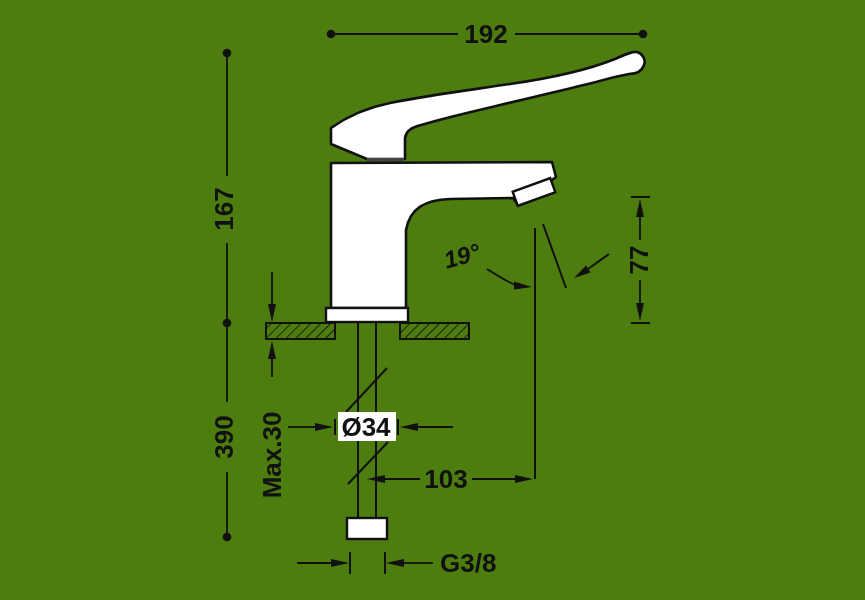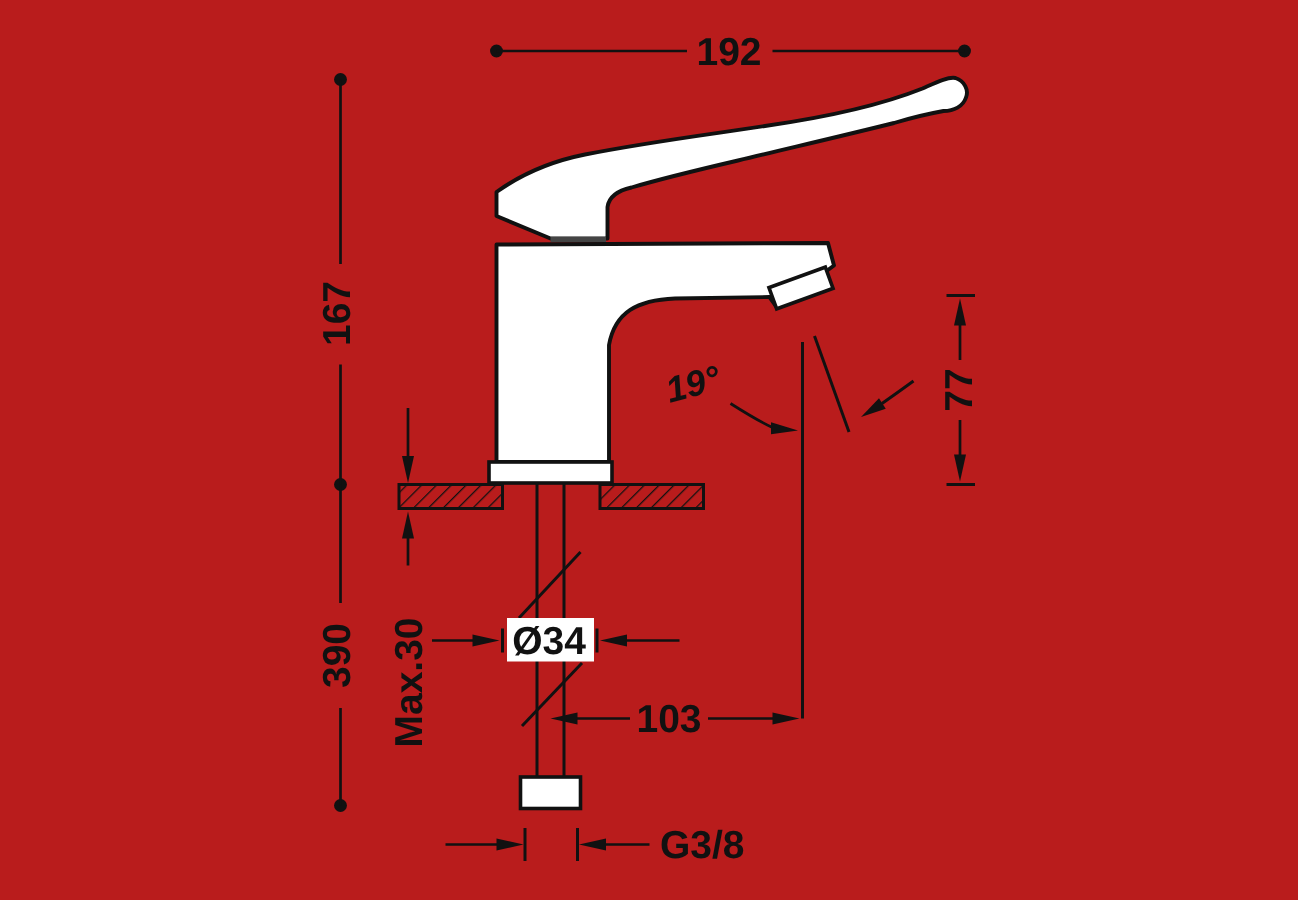--- a/index.html
+++ b/index.html
@@ -1,19 +1,19 @@
 <!DOCTYPE html>
 <html><head>
 <meta charset="utf-8">
 <style>
   html,body{margin:0;padding:0;background:#e8e8e8;}
   .canvas{
     position:relative;
     width:865px;height:600px;
-    background:#b91c1c;
+    background:#4d7c0f;
     font-family:"Liberation Sans", sans-serif;
     overflow:hidden;
   }
   svg{display:block;}
   text{
     font-family:"Liberation Sans", sans-serif;
     font-weight:bold;
     fill:#111111;
   }
   .dim-label{font-size:26px;}

